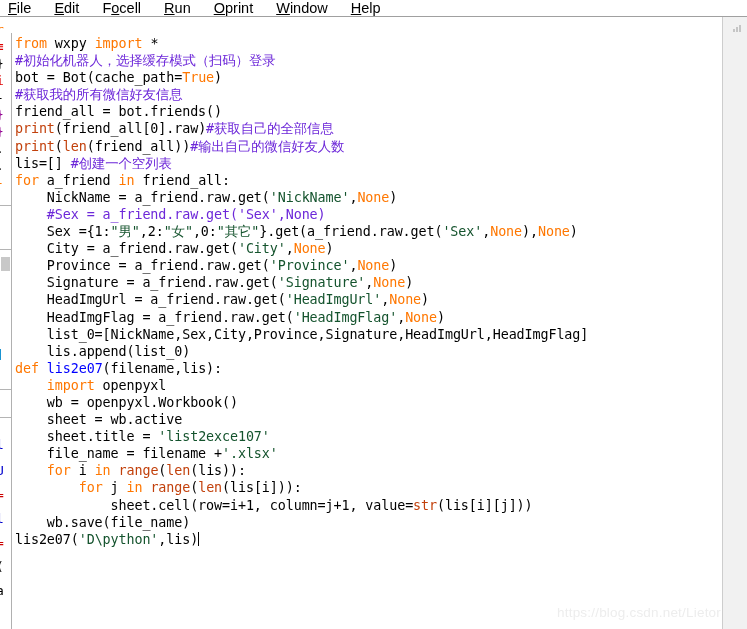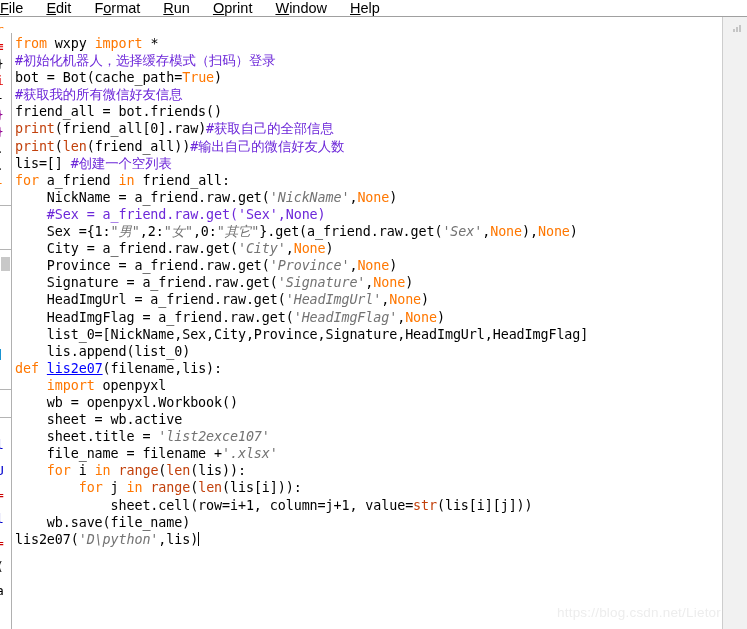--- a/index.html
+++ b/index.html
@@ -17,21 +17,21 @@
 
   
   .menubar {
     position: absolute;
     top: 0; left: 0;
     width: 747px;
     height: 17px;
     background: #ffffff;
     display: flex;
     align-items: center;
-    padding-left: 0;
+    padding-left: 8px;
     box-sizing: border-box;
     border-bottom: 1px solid #a0a0a0;
     z-index: 5;
   }
   .menu-item {
     font-family: "Liberation Sans", sans-serif;
     font-size: 14.5px;
     color: #000000;
     margin-right: 23px;
     white-space: nowrap;
@@ -93,23 +93,23 @@
     line-height: 17.1px;
     white-space: pre;
     color: #000000;
     letter-spacing: -0.1px;
   }
   .code .ln { display: block; height: 17.1px; }
 
   
   .kw   { color: #ff7700; }
   .com  { color: #6d28d9; }
-  .str  { color: #737373; font-style: italic; }
+  .str  { color: #14532d; }
   .bi   { color: #c2410c; }
-  .df   { color: #0000ff; text-decoration: underline; }
+  .df   { color: #0000ff; }
   .nm   { color: #000000; }
 
   .caret {
     display: inline-block;
     width: 1px;
     height: 14px;
     background: #000000;
     vertical-align: -2px;
   }
 
@@ -145,21 +145,21 @@
     z-index: 6;
     letter-spacing: .2px;
   }
 </style>
 </head>
 <body>
 
 <div class="menubar" id="menubar">
     <div class="menu-item"><span class="mn">F</span><span>ile</span></div>
     <div class="menu-item"><span class="mn">E</span><span>dit</span></div>
-    <div class="menu-item"><span>F</span><span class="mn">o</span><span>rmat</span></div>
+    <div class="menu-item"><span>F</span><span class="mn">o</span><span>cell</span></div>
     <div class="menu-item"><span class="mn">R</span><span>un</span></div>
     <div class="menu-item"><span class="mn">O</span><span>print</span></div>
     <div class="menu-item"><span class="mn">W</span><span>indow</span></div>
     <div class="menu-item"><span class="mn">H</span><span>elp</span></div>
   </div>
 
 <div class="left-sliver" id="left-sliver">
     <div class="sliver-line" style="top: 5px; color: rgb(255, 119, 0);">r</div>
     <div class="sliver-line" style="top: 22px; color: rgb(221, 0, 0);">≡</div>
     <div class="sliver-line" style="top: 39px; color: rgb(0, 0, 0);">}</div>

